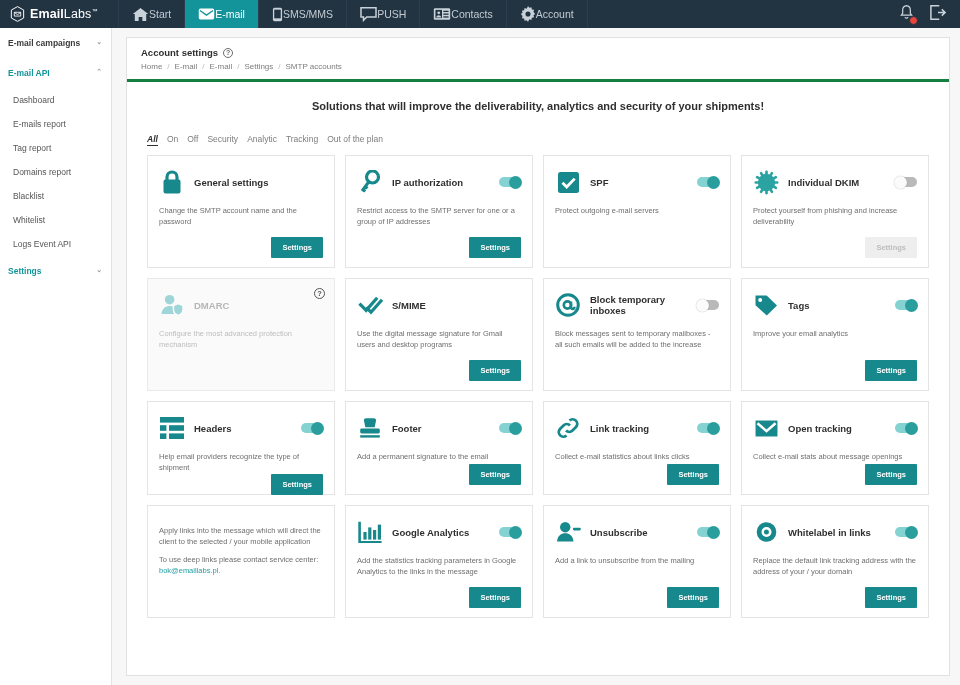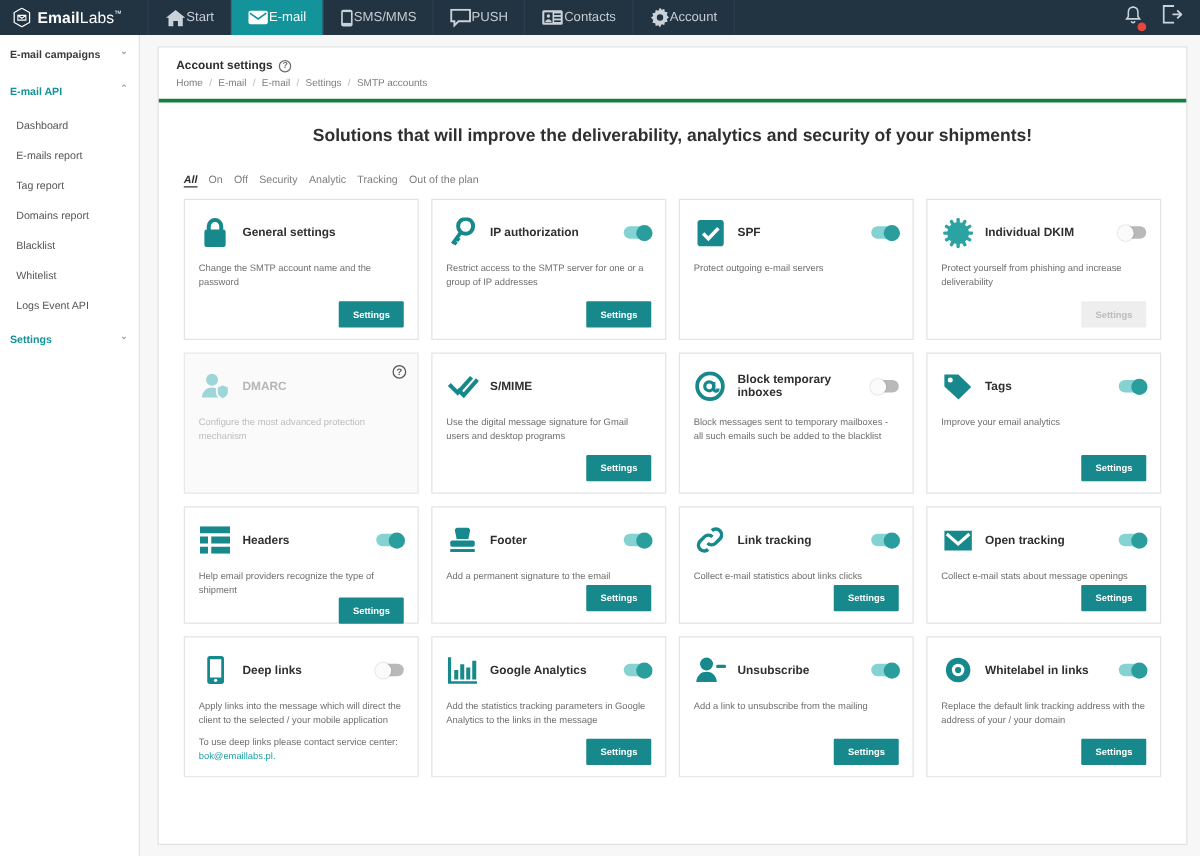--- a/index.html
+++ b/index.html
@@ -84,21 +84,21 @@
     width: 10px; height: 10px; border: 1px solid #6d6d6d; border-radius: 50%;
     font-size: 7px; line-height: 8px; text-align: center; color: #6d6d6d;
     font-weight: bold; cursor: pointer;
   }
   .crumbs { margin-top: 4px; font-size: 8px; color: #7d7d7d; display: flex; gap: 5px; }
   .crumbs .sep { color: #b9b9b9; }
   .crumb { cursor: pointer; }
 
   .panel-body { padding: 18px 12px 0 12px; overflow: hidden; }
   .headline {
-    text-align: center; font-size: 14px; font-weight: bold;
+    text-align: center; font-size: 11px; font-weight: bold;
     color: #2f2f2f; margin-bottom: 22px;
   }
 
   .filters { display: flex; gap: 9px; padding-left: 8px; margin-bottom: 9px; }
   .filter {
     font-size: 8.5px; color: #7d7d7d; cursor: pointer; padding-bottom: 1px;
   }
   .filter.active {
     color: #2f2f2f; font-weight: bold; border-bottom: 1.5px solid #2f2f2f; font-style: italic;
   }
@@ -445,21 +445,21 @@
                     <circle cx="12" cy="12" r="10.3" fill="none" stroke="#17888c" stroke-width="3"></circle>
                     <circle cx="11.4" cy="12" r="3.6" fill="none" stroke="#17888c" stroke-width="2.6"></circle>
                     <path d="M15 8.6v5.6c0 2.4 3.4 2.4 3.4-.4" fill="none" stroke="#17888c" stroke-width="2.6"></path>
                   </svg>
               </span>
               <span class="card-title">Block temporary inboxes</span>
               <span class="toggle off">
                   <span class="knob"></span>
                 </span>
             </div>
-            <div class="card-desc">Block messages sent to temporary mailboxes - all such emails such be added to the blacklist</div>
+            <div class="card-desc">Block messages sent to temporary mailboxes - all such emails will be added to the increase</div>
           </div>
 
           <div class="card h2">
             <div class="card-head">
               <span class="card-icon">
                 <svg width="24" height="23" viewBox="0 0 24 23">
                     <path d="M1.5 1.5h11.2L23 11.6 12.8 21.6 1.5 11.2z" fill="#17888c"></path>
                     <circle cx="6.2" cy="6" r="2" fill="#fff"></circle>
                   </svg>
               </span>
@@ -552,33 +552,20 @@
                   <span class="knob"></span>
                 </span>
             </div>
             <div class="card-desc">Collect e-mail stats about message openings</div>
             <div class="card-foot">
               <button class="btn">Settings</button>
             </div>
           </div>
 
           <div class="card h4">
-            <div class="card-head">
-              <span class="card-icon">
-                <svg width="15" height="24" viewBox="0 0 15 24">
-                    <rect x="0.8" y="0.8" width="13.4" height="22.4" rx="2.2" fill="#17888c"></rect>
-                    <rect x="3" y="3.4" width="9" height="14.6" fill="#fff"></rect>
-                    <circle cx="7.5" cy="20.2" r="1.3" fill="#fff"></circle>
-                  </svg>
-              </span>
-              <span class="card-title">Deep links</span>
-              <span class="toggle off">
-                  <span class="knob"></span>
-                </span>
-            </div>
             <div class="card-desc">Apply links into the message which will direct the client to the selected / your mobile application</div>
             <div class="card-desc second">
               <span>To use deep links please contact service center:</span>
               <br>
               <a class="mail-link" href="#">bok@emaillabs.pl.</a>
             </div>
           </div>
 
           <div class="card h4">
             <div class="card-head">

